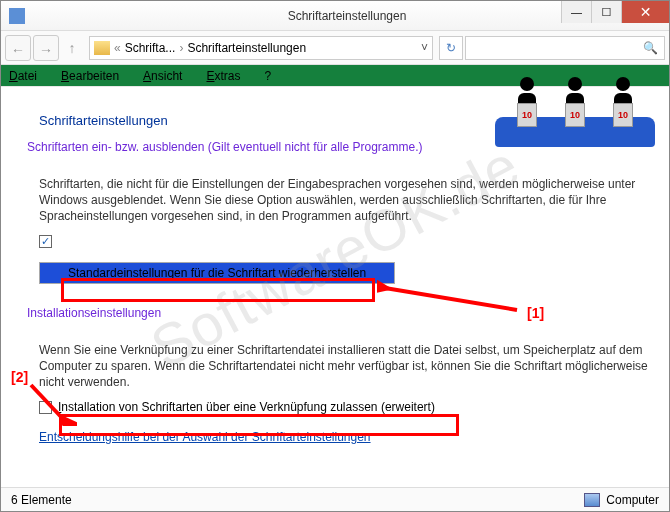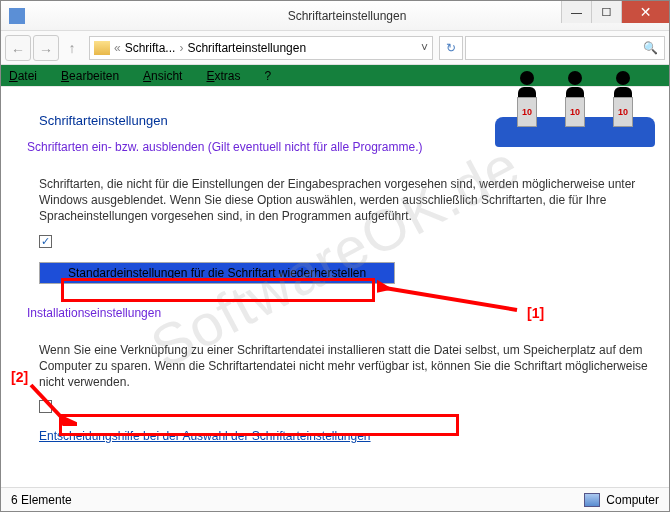--- a/index.html
+++ b/index.html
@@ -54,21 +54,21 @@
 
   
   .watermark { position: absolute; left: 50%; top: 50%; transform: translate(-50%,-50%) rotate(-28deg); font-size: 58px; color: rgba(160,160,160,0.22); font-weight: 300; pointer-events: none; white-space: nowrap; font-family: Arial; letter-spacing: 1px; }
 
   
   .decor { position: absolute; right: 14px; top: 90px; width: 160px; height: 56px; }
   .couch { position:absolute; bottom:0; left:0; width:160px; height:30px; background:#2559c9; border-radius:8px 8px 4px 4px; }
   .person { position:absolute; bottom:20px; width:28px; }
   .person .head { width:14px; height:14px; background:#000; border-radius:50%; margin:0 auto; }
   .person .body { width:18px; height:12px; background:#000; border-radius:6px 6px 0 0; margin:2px auto 0; }
-  .person .lap { width:20px; height:30px; background:#d8d8d8; border:1px solid #999; margin:-2px auto 0; display:flex; align-items:center; justify-content:center; font-size:9px; color:#c00; font-weight:bold; }
+  .person .lap { width:20px; height:24px; background:#d8d8d8; border:1px solid #999; margin:-2px auto 0; display:flex; align-items:center; justify-content:center; font-size:9px; color:#c00; font-weight:bold; }
   .p1{left:18px;} .p2{left:66px;} .p3{left:114px;}
 </style>
 </head>
 <body>
 
 <div class="titlebar">
   <span class="titlebar-icon"></span>
   <span class="titlebar-title">Schriftarteinstellungen</span>
   <div class="winbtns">
     <div class="winbtn min">—</div>
@@ -134,20 +134,21 @@
   
   <div style="position:relative; display:inline-block;">
     <span class="btn"><u>S</u><span></span>tandardeinstellungen für die Schriftart wiederherstellen</span>
   </div>
   
   <div class="subheading" style="margin-top:16px;">Installationseinstellungen</div>
   <div class="bodytext">Wenn Sie eine Verknüpfung zu einer Schriftartendatei installieren statt die Datei selbst, um Speicherplatz auf dem Computer zu sparen. Wenn die Schriftartendatei nicht mehr verfügbar ist, können Sie die Schriftart möglicherweise nicht verwenden.</div>
   
   <div class="checkbox-row">
     <span class="checkbox"></span>
+    <span><u>I</u>nstallation von Schriftarten über eine Verknüpfung zulassen (erweitert)</span>
   </div>
   
   <a class="link">Entscheidungshilfe bei der Auswahl der Schriftarteinstellungen</a>
 </div>
 
 <div class="watermark">SoftwareOK.de</div>
 
 <div class="annot-box" style="left:60px; top:277px; width:314px; height:24px;"></div>
 <svg class="arrow" style="left:376px; top:279px;" width="150" height="40">
   <defs>

